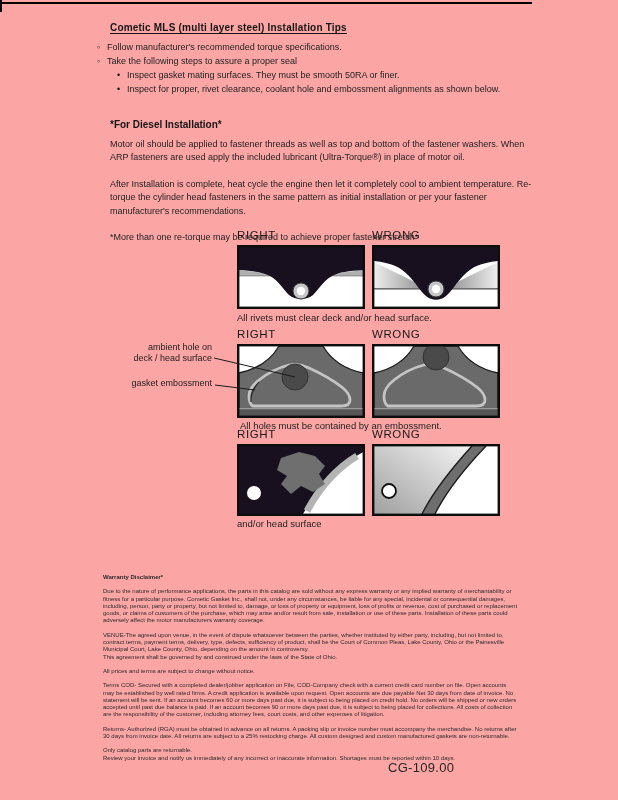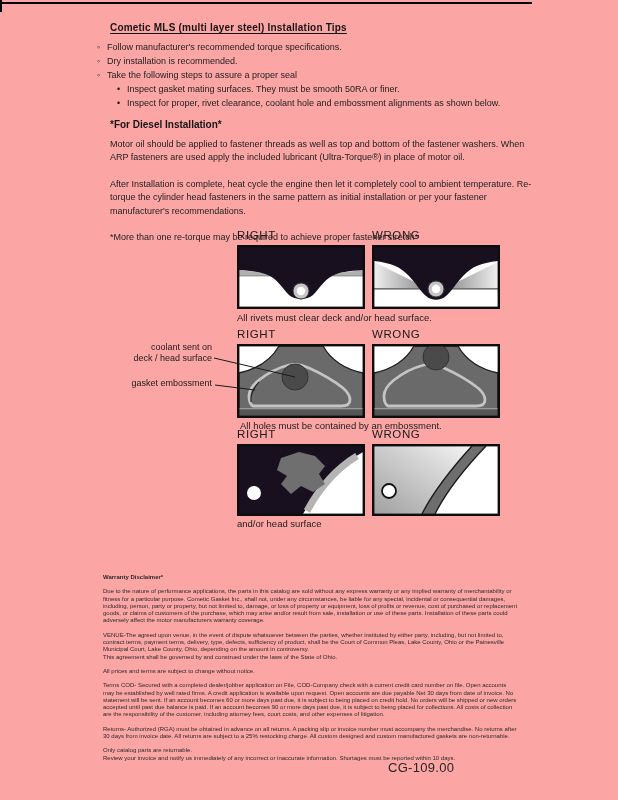--- a/index.html
+++ b/index.html
@@ -37,21 +37,20 @@
 
 <div class="page">
 
   <div class="abs artifact" style="left:0;top:2px;width:532px;height:2px;"></div>
   <div class="abs artifact" style="left:0;top:0;width:2px;height:12px;"></div>
 
   <div class="abs title" style="left:110px;top:22px;">Cometic MLS (multi layer steel) Installation Tips</div>
 
   <div class="abs bullets" style="left:97px;top:40px;width:440px;">
     <div class="b-item">Follow manufacturer's recommended torque specifications.</div>
-    <div class="b-item">Dry installation is recommended.</div>
     <div class="b-item">Take the following steps to assure a proper seal</div>
     <div class="sb-item">Inspect gasket mating surfaces.  They must be smooth 50RA or finer.</div>
     <div class="sb-item">Inspect for proper, rivet clearance, coolant hole and embossment alignments as shown below.</div>
   </div>
 
   <div class="abs diesel" style="left:110px;top:118px;width:424px;">
     <h2>*For Diesel Installation*</h2>
     <p>Motor oil should be applied to fastener threads as well as top and bottom of the fastener washers. When ARP fasteners are used apply the included lubricant (Ultra-Torque®) in place of motor oil.</p>
     <p>After Installation is complete, heat cycle the engine then let it completely cool to ambient temperature. Re-torque the cylinder head fasteners in the same pattern as initial installation or per your fastener manufacturer's recommendations.</p>
     <p>*More than one re-torque may be required to achieve proper fastener stretch*</p>
@@ -91,21 +90,21 @@
     <circle cx="64" cy="44" r="4.2" fill="#ffffff"></circle>
     <rect x="1.2" y="1.2" width="125.6" height="61.6" fill="none" stroke="#0d0d0d" stroke-width="2.4"></rect>
   </svg>
 
   <div class="abs caption" style="left:237px;top:312px;">All rivets must clear deck and/or head surface.</div>
 
   <div class="abs rw-label" style="left:237px;top:328px;">RIGHT</div>
   <div class="abs rw-label" style="left:372px;top:328px;">WRONG</div>
 
   <div class="abs ptr-label" style="left:100px;top:342px;">
-    <div>coolant sent on</div>
+    <div>ambient hole on</div>
     <div>deck / head surface</div>
   </div>
   <div class="abs ptr-label" style="left:100px;top:378px;">gasket embossment</div>
 
   <svg class="abs" style="left:237px;top:344px;" width="128" height="74" viewBox="0 0 128 74">
     <rect x="0" y="0" width="128" height="74" fill="#ffffff"></rect>
     <path d="M2,72 L2,29 Q30,23 42,2 L86,2 Q98,23 126,29 L126,72 Z" stroke="#1c1c1c" stroke-width="1.3" fill="#6a6a6a"></path>
     <rect x="2" y="64" width="124" height="1.4" fill="#9a9a9a"></rect>
     <rect x="2" y="65.5" width="124" height="6.5" fill="#565656"></rect>
     <path d="M16,62 Q12,60 12,52 Q12,44 22,36 Q36,25 52,21 Q62,19 72,24 Q92,33 106,44 Q113,50 113,56 Q113,62 104,62 Z" fill="none" stroke-width="2.8" stroke="#c4c4c4"></path>

